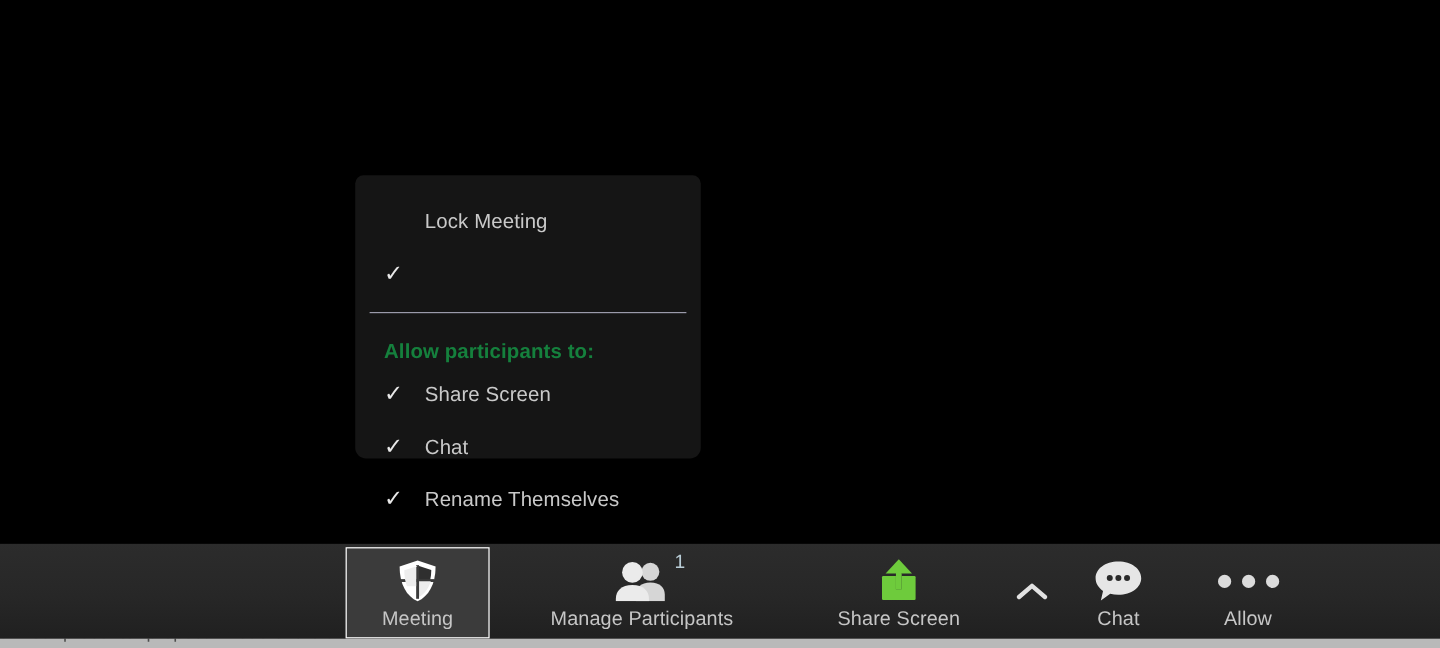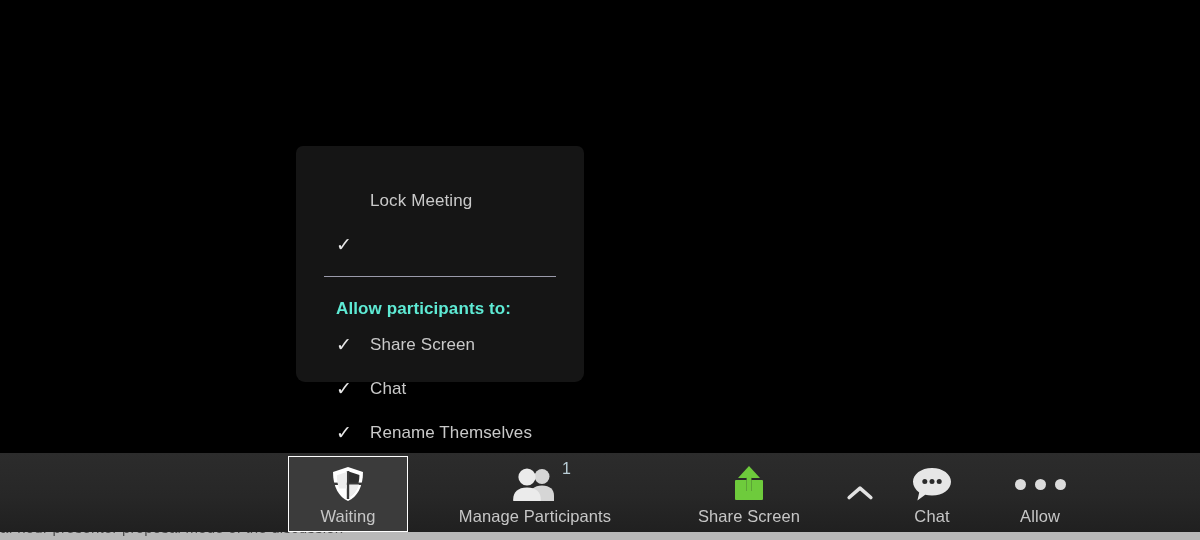--- a/index.html
+++ b/index.html
@@ -23,21 +23,21 @@
     background:#000;
   }
 
   
   .security-menu {
     position:absolute;
     left:296px; top:146px;
     width:288px; height:236px;
     background:#151515;
     border-radius:7px 7px 9px 9px;
-    padding:16px;
+    padding:0;
     z-index:20;
   }
   .menu-section { padding:0; }
   .menu-section.top { padding-top:17px; }
   .menu-item {
     display:flex;
     align-items:center;
     height:44px;
     padding-left:24px;
     cursor:default;
@@ -61,21 +61,21 @@
   }
   .menu-divider {
     height:1px;
     margin:9px 12px 0 12px;
     background:#9a9aaa;
   }
   .menu-heading {
     padding:22px 0 4px 24px;
     font-size:17px;
     font-weight:bold;
-    color:#5eead4;
+    color:#15803d;
     letter-spacing:.1px;
   }
 
   
   .toolbar {
     position:absolute;
     left:0; top:452px;
     width:1200px; height:80px;
     background:linear-gradient(180deg,#2c2c2c 0%,#272727 55%,#202020 100%);
     border-top:1px solid #000;
@@ -232,21 +232,21 @@
               <path d="M18 2 L33 7 C33 22 27 32 18 36 C9 32 3 22 3 7 Z" fill="#ffffff"></path>
               <path d="M18 6.2 L29.4 10 C29.4 21.4 24.8 29.2 18 32.6 Z" fill="#2f2f2f"></path>
               <path d="M18 6.2 L6.6 10 C6.6 16 7.6 20.6 9.2 24.2 L18 24.2 Z" fill="#2f2f2f" opacity="0"></path>
               <rect x="16.8" y="6" width="2.4" height="28" fill="#3b3b3b"></rect>
               <rect x="4" y="17.6" width="28" height="2.4" fill="#3b3b3b"></rect>
               <path d="M18 6.6 L6.9 10.3 C6.9 15.6 7.7 19.9 9.1 23.5 L16.8 23.5 L16.8 6.6 Z" fill="#ededed"></path>
               <path d="M19.2 19.4 L29 19.4 C27.2 25.3 23.8 29.9 19.2 32.6 Z" fill="#ededed"></path>
             </svg>
           </span>
         </div>
-        <div class="tb-label">Waiting</div>
+        <div class="tb-label">Meeting</div>
       </div>
 
       <div class="tb-btn" id="btn-participants">
         <div class="tb-icon">
           <span class="ppl-wrap">
             <svg viewBox="0 0 46 34" width="46" height="34">
               <circle cx="30" cy="9.5" r="7.5" fill="#d6d6d6"></circle>
               <path d="M30 18.5 c8 0 12 4.2 12 10.2 v5.3 H18 v-5.3 c0-6 4-10.2 12-10.2 z" fill="#d6d6d6"></path>
               <circle cx="15" cy="10" r="8.6" fill="#ebebeb"></circle>
               <path d="M15 20.5 c9.2 0 13.8 4.8 13.8 11.7 V34 H1.2 v-1.8 c0-6.9 4.6-11.7 13.8-11.7 z" fill="#ebebeb"></path>

